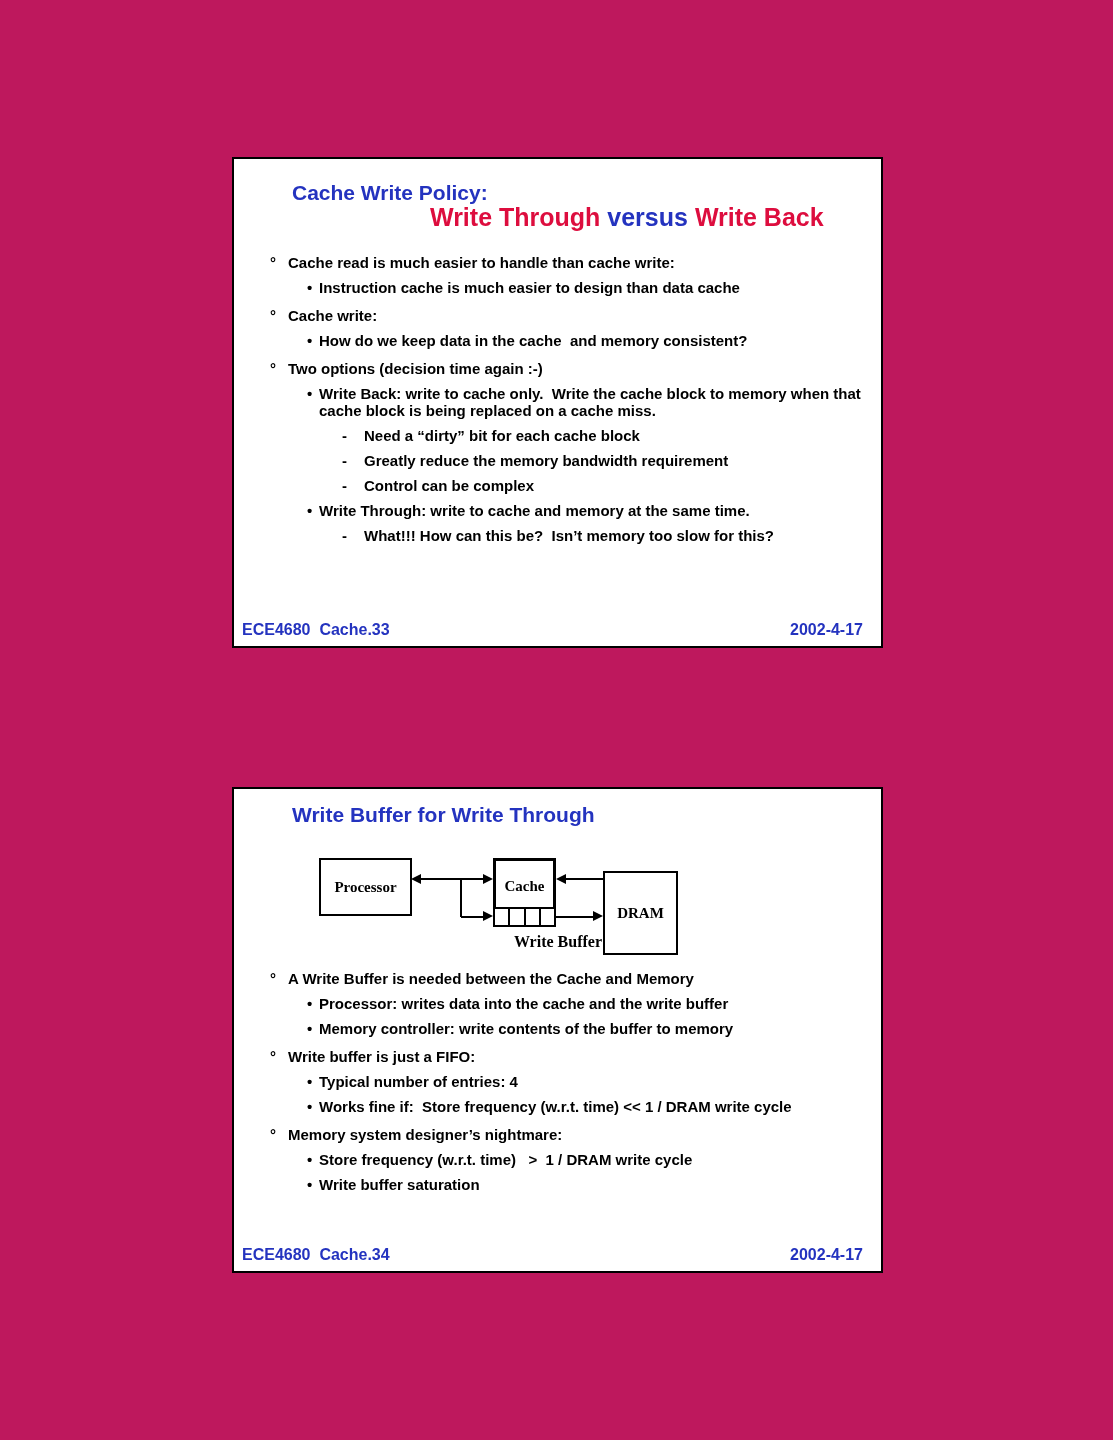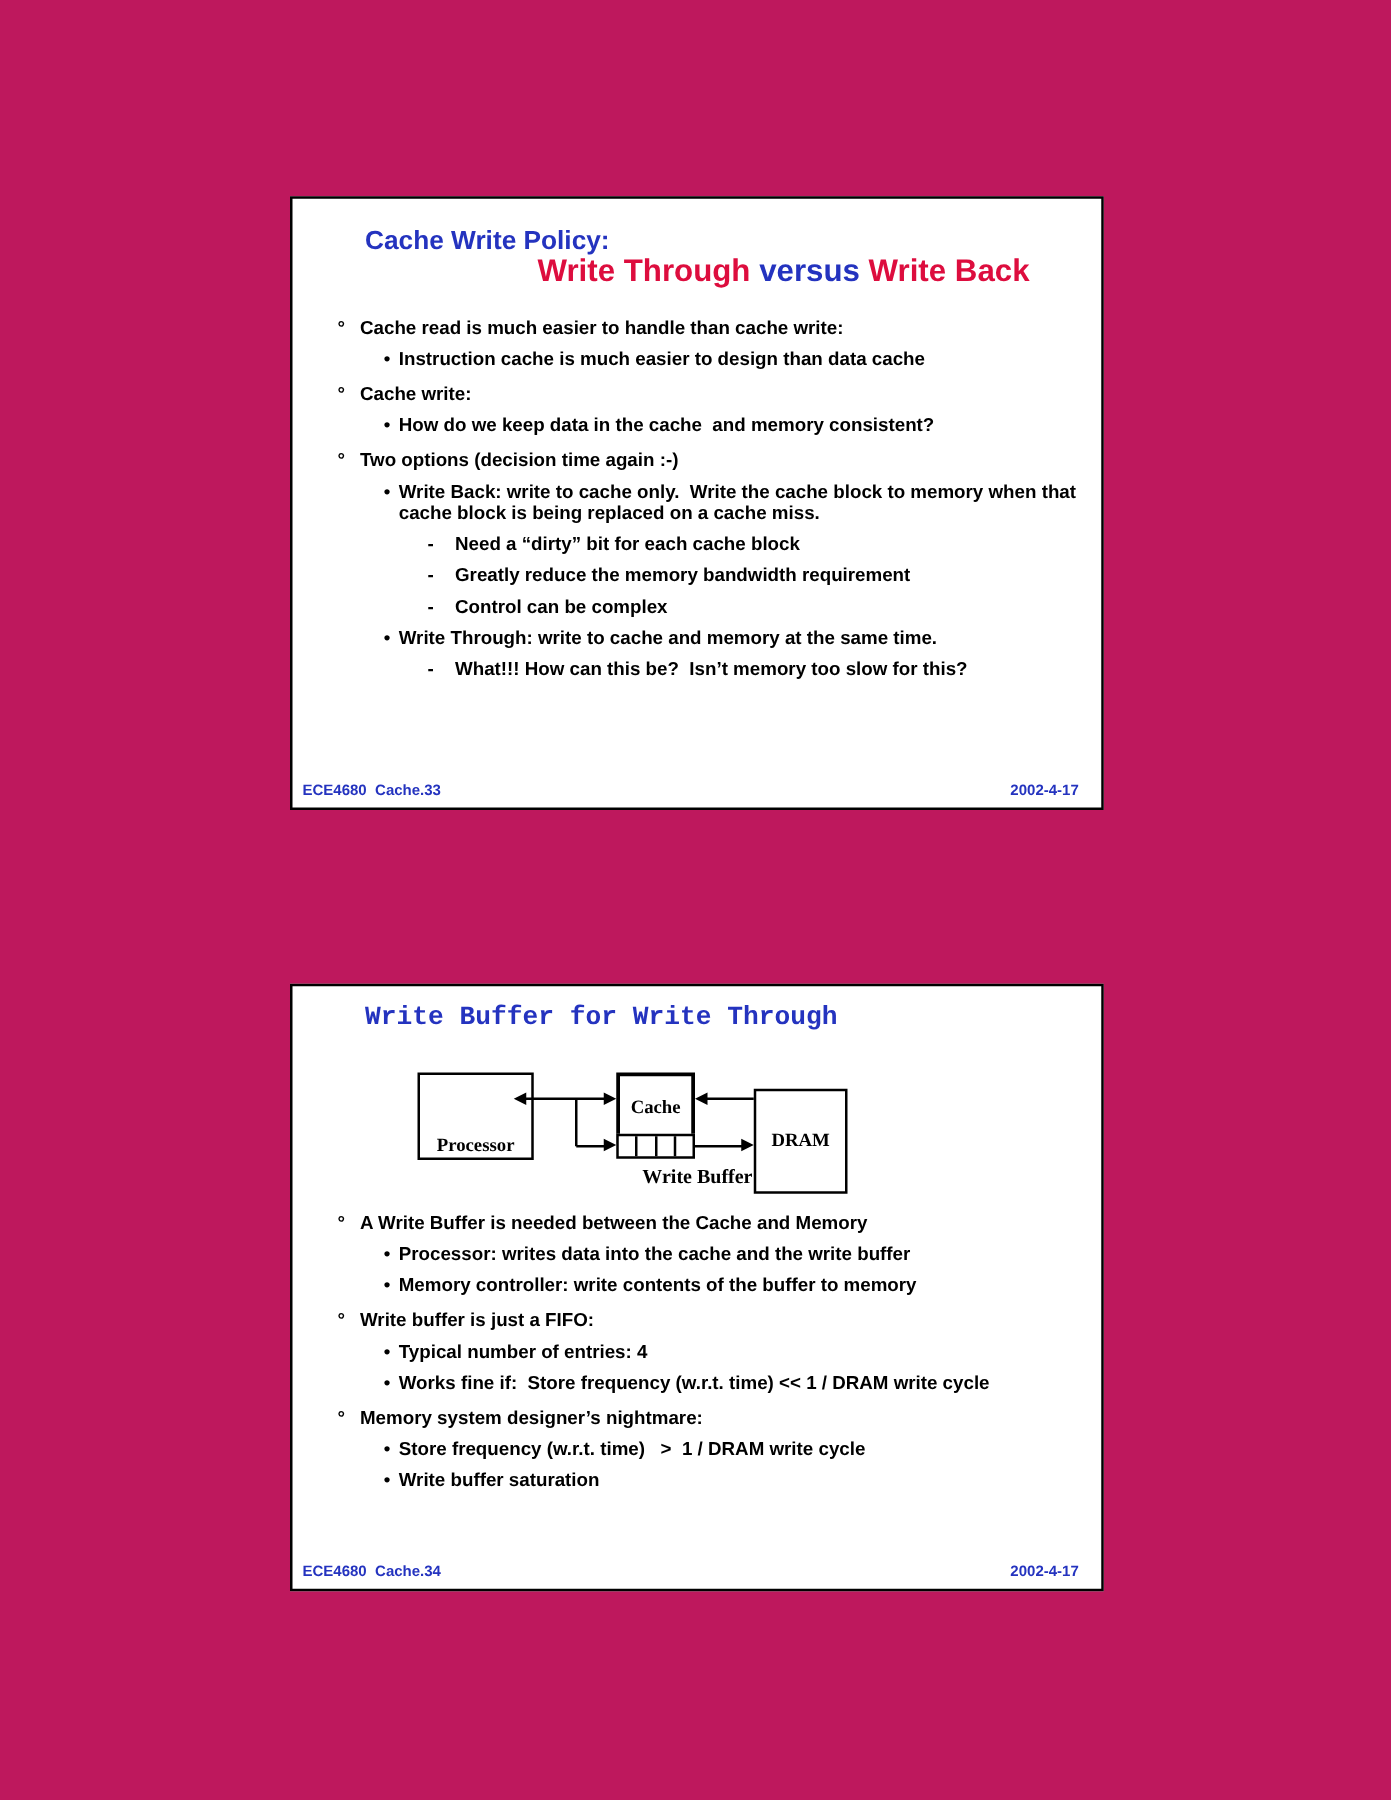--- a/index.html
+++ b/index.html
@@ -5,45 +5,45 @@
   html,body{margin:0;padding:0;background:#ffffff;}
   .page{position:relative;width:1113px;height:1440px;background:#be185d;
         font-family:"Liberation Sans",sans-serif;font-weight:bold;color:#000;overflow:hidden;}
   .slide{position:absolute;left:232px;width:651px;background:#ffffff;
          border:2px solid #000;box-sizing:border-box;}
   #slide1{top:157px;height:491px;}
   #slide2{top:787px;height:486px;}
 
   .t1{position:absolute;margin:0;font-size:21px;line-height:24px;color:var(--blue);white-space:nowrap;}
   #slide1 .t1{left:58px;top:22px;}
-  #slide2 .t1{left:58px;top:14px;font-family:Liberation Mono, monospace;}
+  #slide2 .t1{left:58px;top:14px;}
   .t2{position:absolute;left:196px;top:46px;font-size:25px;line-height:24px;white-space:nowrap;}
   .red{color:var(--red);} .blue{color:var(--blue);}
 
   .content{position:absolute;left:36px;right:16px;margin:0;padding:0;list-style:none;
            font-size:15px;line-height:17px;}
   #slide1 .content{top:95px;}
   #slide2 .content{top:181px;}
   .content li{display:flex;margin:0 0 8px 0;}
   li.l1{margin-top:11px;}
   li.l1:first-child{margin-top:0;}
   li.l1 .m{flex:0 0 18px;}
   li.l2{padding-left:37px;} li.l2 .m{flex:0 0 12px;}
   li.l3{padding-left:72px;} li.l3 .m{flex:0 0 22px;}
   .m{white-space:pre;}
   .tx{flex:1;}
 
   .footer{position:absolute;left:8px;right:18px;bottom:7px;display:flex;
-          justify-content:space-between;font-size:12px;color:var(--blue);}
+          justify-content:space-between;font-size:16px;color:var(--blue);}
 
   
   .dbox{position:absolute;border:2px solid #000;box-sizing:border-box;background:#fff;
         display:flex;align-items:center;justify-content:center;
         font-family:"Liberation Serif",serif;font-size:15px;font-weight:bold;}
-  #box-processor{left:100px;top:69px;width:93px;height:70px;align-items:flex-end;}
+  #box-processor{left:85px;top:69px;width:93px;height:58px;}
   #box-cache{left:259px;top:69px;width:63px;height:57px;border-width:3px;}
   #box-dram{left:369px;top:82px;width:75px;height:84px;}
   .buffer{position:absolute;left:259px;top:118px;width:63px;height:20px;border:2px solid #000;
           box-sizing:border-box;display:flex;background:#fff;}
   .cell{flex:1;border-right:2px solid #000;}
   .cell:last-child{border-right:none;}
   .buffer-label{position:absolute;left:228px;top:144px;width:140px;text-align:right;
                 font-family:"Liberation Serif",serif;font-size:16px;font-weight:bold;}
   .hline{position:absolute;height:2px;background:#000;}
   .vline{position:absolute;width:2px;background:#000;}

